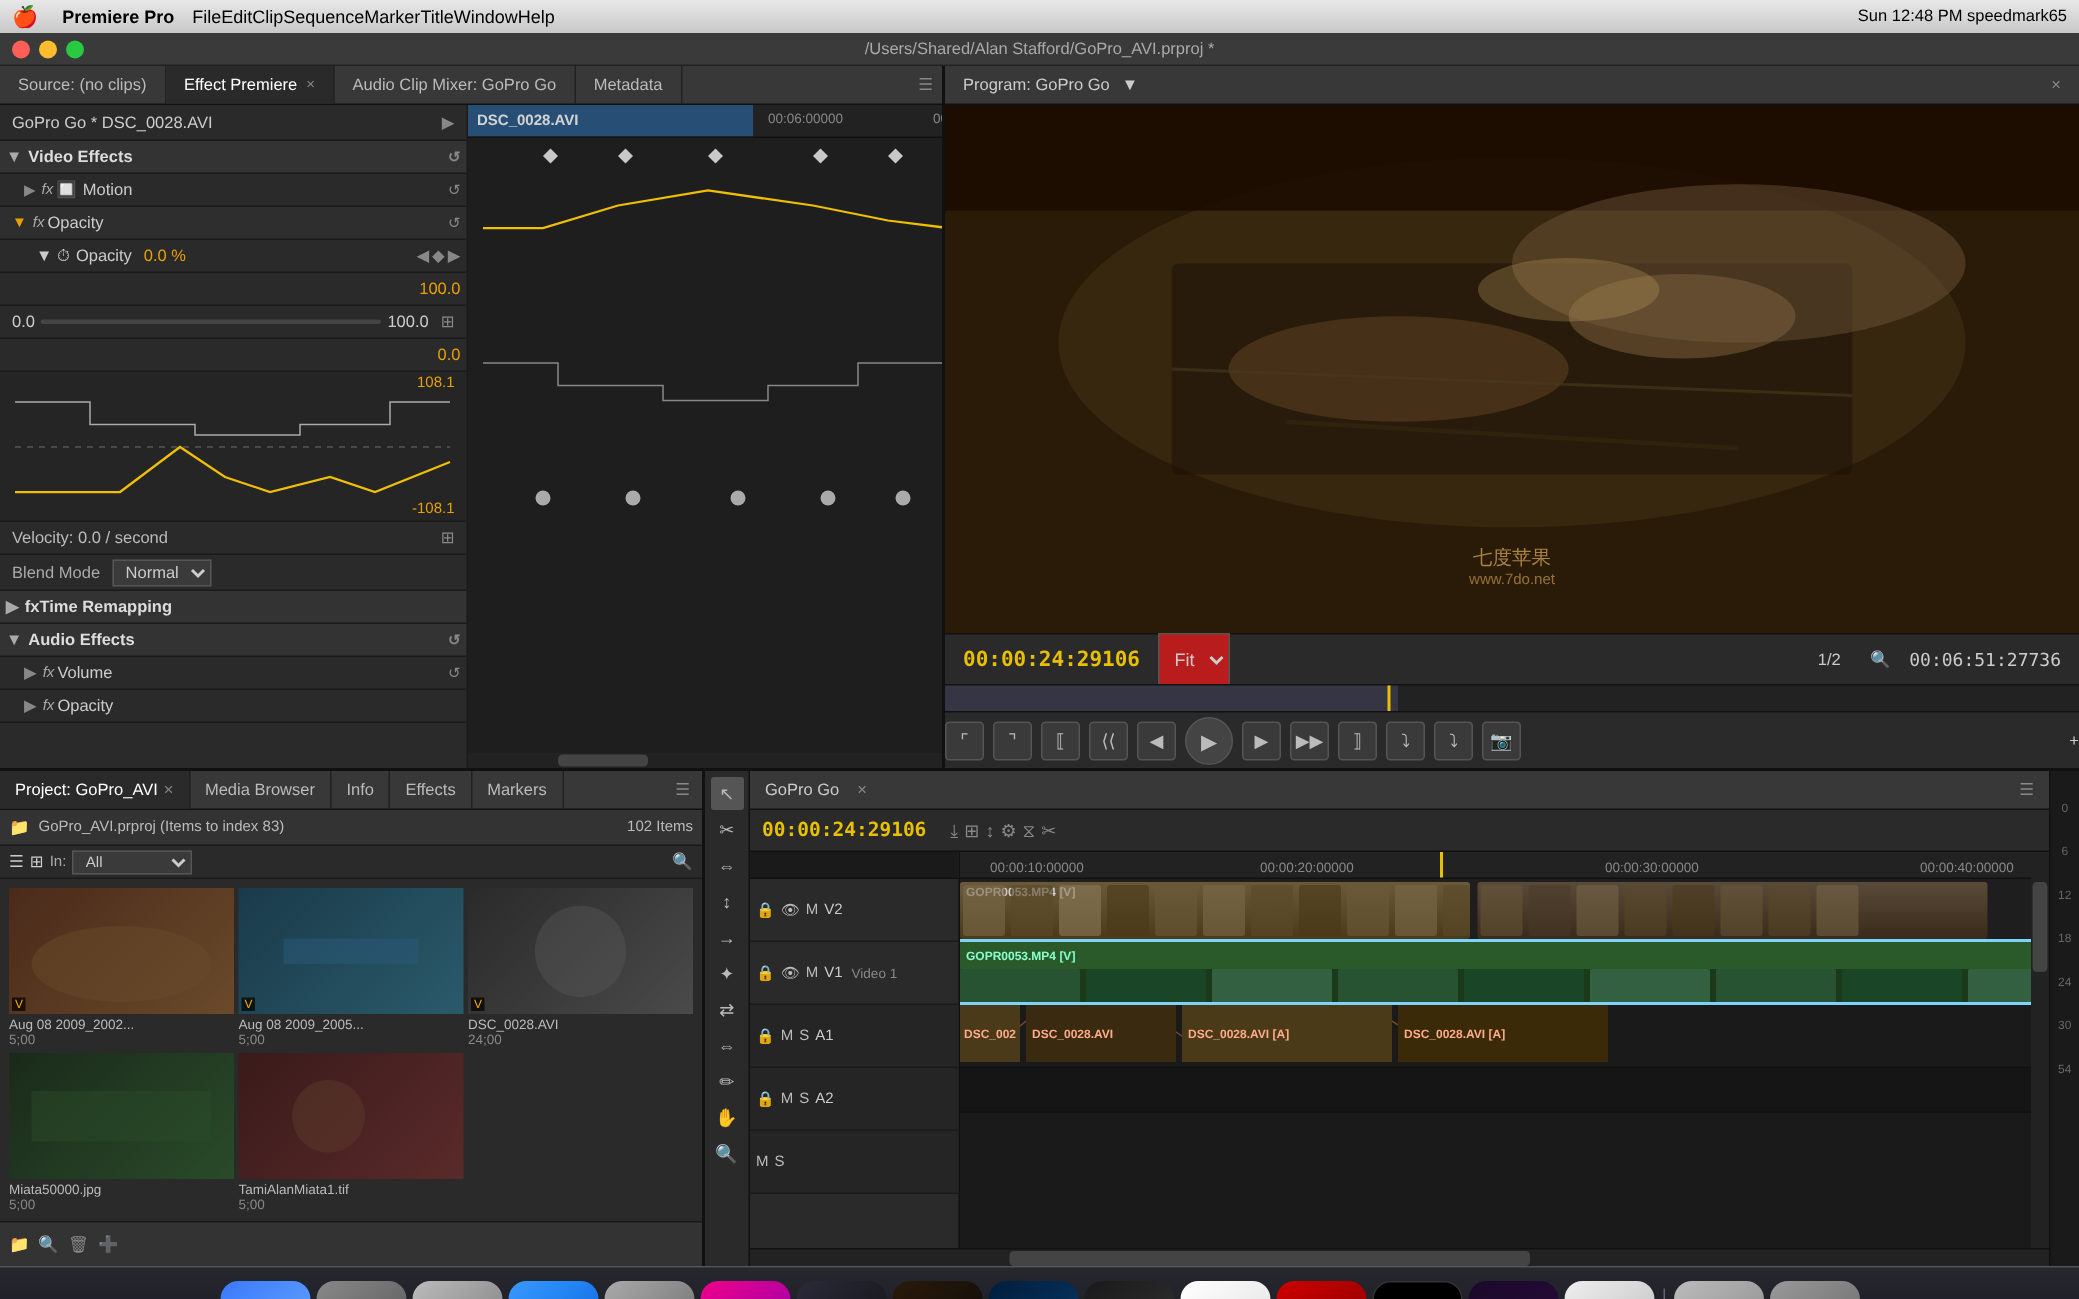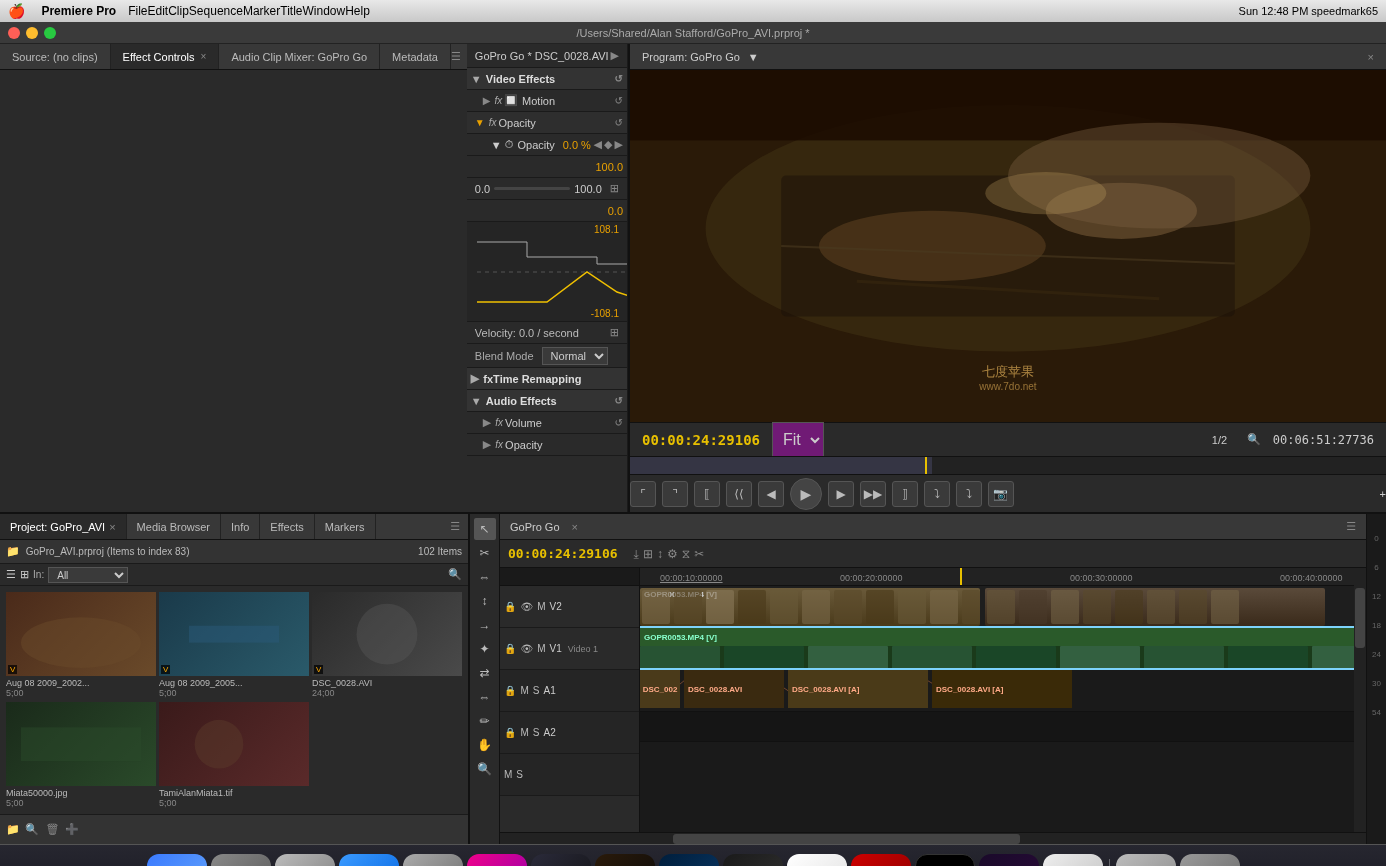--- a/index.html
+++ b/index.html
@@ -74,21 +74,21 @@
       height: 470px;
       border-bottom: 2px solid #111;
     }
 
     
     .left-panel {
       width: 630px;
       background: #2a2a2a;
       border-right: 2px solid #111;
       display: flex;
-      flex-direction: row;
+      flex-direction: column;
     }
 
     .panel-tabs {
       height: 26px;
       background: #383838;
       display: flex;
       align-items: center;
       border-bottom: 1px solid #111;
     }
     .panel-tab {
@@ -313,24 +313,24 @@
       border-top: 1px solid #111;
       gap: 12px;
     }
     .timecode-display {
       color: #e8c000;
       font-size: 14px;
       font-family: monospace;
       font-weight: bold;
     }
     .fit-selector {
-      background: #701a75;
+      background: #b91c1c;
       border: 1px solid #555;
       color: #ccc;
-      font-size: 16px;
+      font-size: 12px;
       padding: 2px 6px;
       height: 36px;
     }
     .page-indicator { color: #ccc; font-size: 11px; margin-left: auto; }
     .out-timecode { color: #ccc; font-size: 12px; font-family: monospace; }
 
     .monitor-progress {
       height: 18px;
       background: #222;
       border-top: 1px solid #111;
@@ -696,21 +696,21 @@
 
   <div class="top-section">
 
     <div class="left-panel">
 
       <div class="panel-tabs">
         <div class="panel-tab">
           <span>Source: (no clips)</span>
         </div>
         <div class="panel-tab active">
-          <span>Effect Controls</span>
+          <span>Effect Premiere</span>
           <span class="close-x">×</span>
         </div>
         <div class="panel-tab">
           <span>Audio Clip Mixer: GoPro Go</span>
         </div>
         <div class="panel-tab">
           <span>Metadata</span>
         </div>
         <span style="margin-left:auto; padding-right:6px; color:#888; font-size:11px;">☰</span>
       </div>
@@ -1124,21 +1124,21 @@
           <div class="track-header audio" style="height:42px;">
             <span style="font-size:10px;">M</span>
             <span style="font-size:10px;">S</span>
           </div>
 
         </div>
 
         <div class="track-area" style="position:relative;">
 
           <div class="tl-ruler" style="display:flex; align-items:flex-end; padding:0 4px; padding-bottom:2px; overflow:hidden; position:relative;">
-            <span style="position:absolute; left:20px; color:#888; font-size:9px;text-decoration:underline;">00:00:10:00000</span>
+            <span style="position:absolute; left:20px; color:#888; font-size:9px;">00:00:10:00000</span>
             <span style="position:absolute; left:200px; color:#888; font-size:9px;">00:00:20:00000</span>
             <span style="position:absolute; left:430px; color:#888; font-size:9px;">00:00:30:00000</span>
             <span style="position:absolute; left:640px; color:#888; font-size:9px;">00:00:40:00000</span>
 
             <div style="position:absolute; left:320px; top:0; width:2px; height:300px; background:#e8c000; z-index:10;"></div>
           </div>
 
           <div class="video-track" style="position:relative;">
 
             <div style="position:absolute; left:0; top:2px; width:340px; height:38px; background:linear-gradient(to bottom, #6a5a3a, #4a3a1a); border-radius:2px; overflow:hidden; display:flex; align-items:flex-start; padding:2px 4px;">

